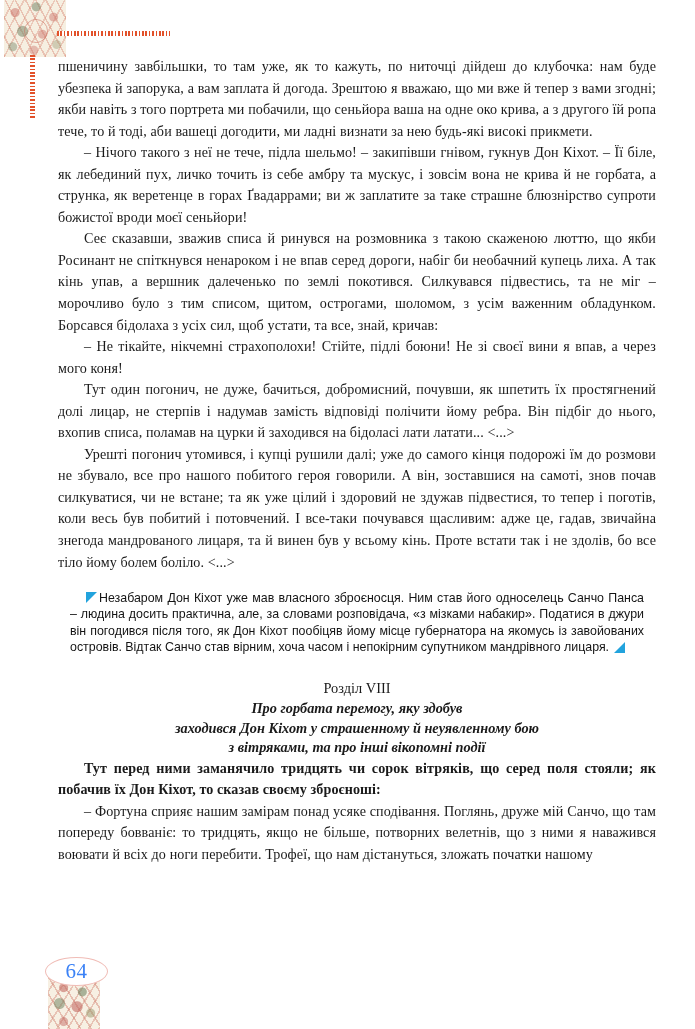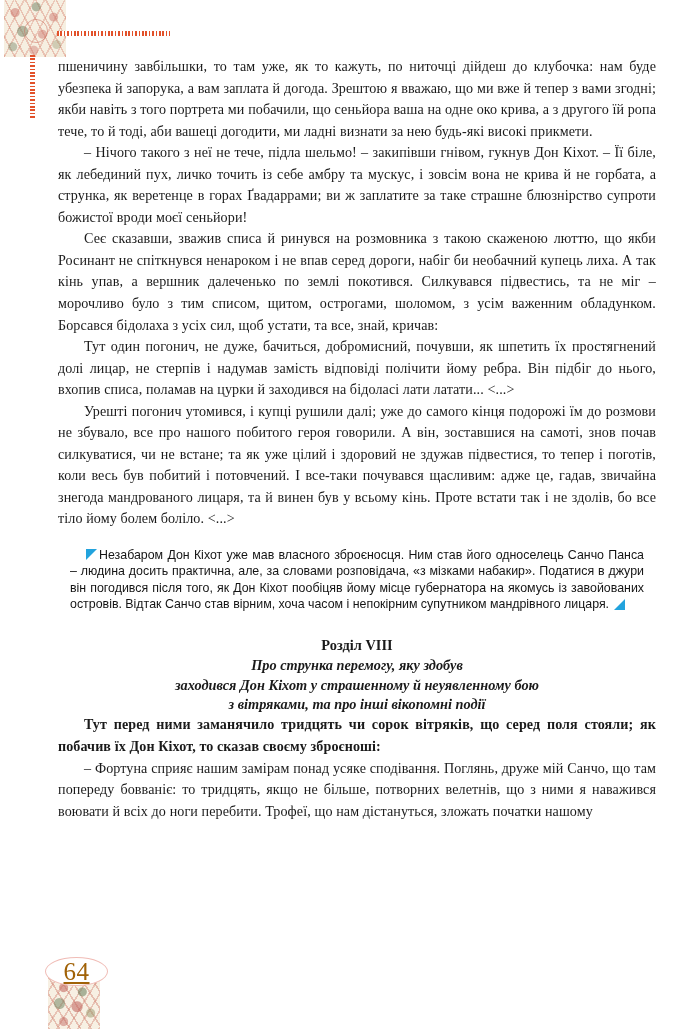--- a/index.html
+++ b/index.html
@@ -128,21 +128,21 @@
     margin-left: 5px;
   }
 
   
   .chapter {
     margin-top: 24px;
     text-align: center;
   }
   .chapter-number {
     font-size: 14.4px;
-    font-weight: bold;
+    font-weight: normal;
     line-height: 19px;
     margin: 4px 0 1px 0;
     text-align: center;
   }
   .chapter-title {
     font-size: 14.3px;
     font-weight: bold;
     font-style: italic;
     line-height: 19.4px;
     margin: 0;
@@ -175,51 +175,51 @@
     left: 45px;
     top: 957px;
     width: 61px;
     height: 27px;
     border: 1.6px solid #f0bcb6;
     border-radius: 50%;
     background: #ffffff;
     display: flex;
     align-items: center;
     justify-content: center;
-    font-size: 25px;
-    color: #a16207;
+    font-size: 21px;
+    color: #3b82f6;
     letter-spacing: .5px;
-    text-decoration: underline;
   }
 </style>
 </head>
 <body>
 
 <div class="page">
 
   <div class="corner-ornament"></div>
   <div class="rule-h"></div>
   <div class="rule-v"></div>
 
   <div class="content">
 
     <p class="body-par no-indent">пшеничину завбільшки, то там уже, як то кажуть, по ниточці дійдеш до клубочка: нам буде убезпека й запорука, а вам заплата й догода. Зрештою я вважаю, що ми вже й тепер з вами згодні; якби навіть з того портрета ми побачили, що сеньйора ваша на одне око крива, а з другого їй ропа тече, то й тоді, аби вашеці догодити, ми ладні визнати за нею будь-які високі прикмети.</p>
     <p class="body-par">– Нічого такого з неї не тече, підла шельмо! – закипівши гнівом, гукнув Дон Кіхот. – Її біле, як лебединий пух, личко точить із себе амбру та мускус, і зовсім вона не крива й не горбата, а струнка, як веретенце в горах Ґвадаррами; ви ж заплатите за таке страшне блюзнірство супроти божистої вроди моєї сеньйори!</p>
     <p class="body-par">Сеє сказавши, зважив списа й ринувся на розмовника з такою скаженою люттю, що якби Росинант не спіткнувся ненароком і не впав серед дороги, набіг би необачний купець лиха. А так кінь упав, а вершник далеченько по землі покотився. Силкувався підвестись, та не міг – морочливо було з тим списом, щитом, острогами, шоломом, з усім важенним обладунком. Борсався бідолаха з усіх сил, щоб устати, та все, знай, кричав:</p>
+    <p class="body-par">– Не тікайте, нікчемні страхополохи! Стійте, підлі боюни! Не зі своєї вини я впав, а через мого коня!</p>
     <p class="body-par">Тут один погонич, не дуже, бачиться, добромисний, почувши, як шпетить їх простягнений долі лицар, не стерпів і надумав замість відповіді полічити йому ребра. Він підбіг до нього, вхопив списа, поламав на цурки й заходився на бідоласі лати латати... &lt;...&gt;</p>
     <p class="body-par">Урешті погонич утомився, і купці рушили далі; уже до самого кінця подорожі їм до розмови не збувало, все про нашого побитого героя говорили. А він, зоставшися на самоті, знов почав силкуватися, чи не встане; та як уже цілий і здоровий не здужав підвестися, то тепер і поготів, коли весь був побитий і потовчений. І все-таки почувався щасливим: адже це, гадав, звичайна знегода мандрованого лицаря, та й винен був у всьому кінь. Проте встати так і не здолів, бо все тіло йому болем боліло. &lt;...&gt;</p>
 
     <div class="note-block">
       <p><span class="flag-start"></span><span>Незабаром Дон Кіхот уже мав власного зброєносця. Ним став його односелець Санчо Панса – людина досить практична, але, за словами розповідача, «з мізками набакир». Податися в джури він погодився після того, як Дон Кіхот пообіцяв йому місце губернатора на якомусь із завойованих островів. Відтак Санчо став вірним, хоча часом і непокірним супутником мандрівного лицаря.</span><span class="flag-end"></span></p>
     </div>
 
     <div class="chapter">
       <p class="chapter-number">Розділ VIII</p>
       <div class="chapter-title">
-        <span>Про струнка перемогу, яку здобув</span>
+        <span>Про горбата перемогу, яку здобув</span>
         <span>заходився Дон Кіхот у страшенному й неуявленному бою</span>
         <span>з вітряками, та про інші вікопомні події</span>
       </div>
     </div>
 
     <p class="body-par after-chapter">Тут перед ними заманячило тридцять чи сорок вітряків, що серед поля стояли; як побачив їх Дон Кіхот, то сказав своєму зброєноші:</p>
     <p class="body-par">– Фортуна сприяє нашим замірам понад усяке сподівання. Поглянь, друже мій Санчо, що там попереду бовваніє: то тридцять, якщо не більше, потворних велетнів, що з ними я наважився воювати й всіх до ноги перебити. Трофеї, що нам дістануться, зложать початки нашому</p>
 
   </div>
 

